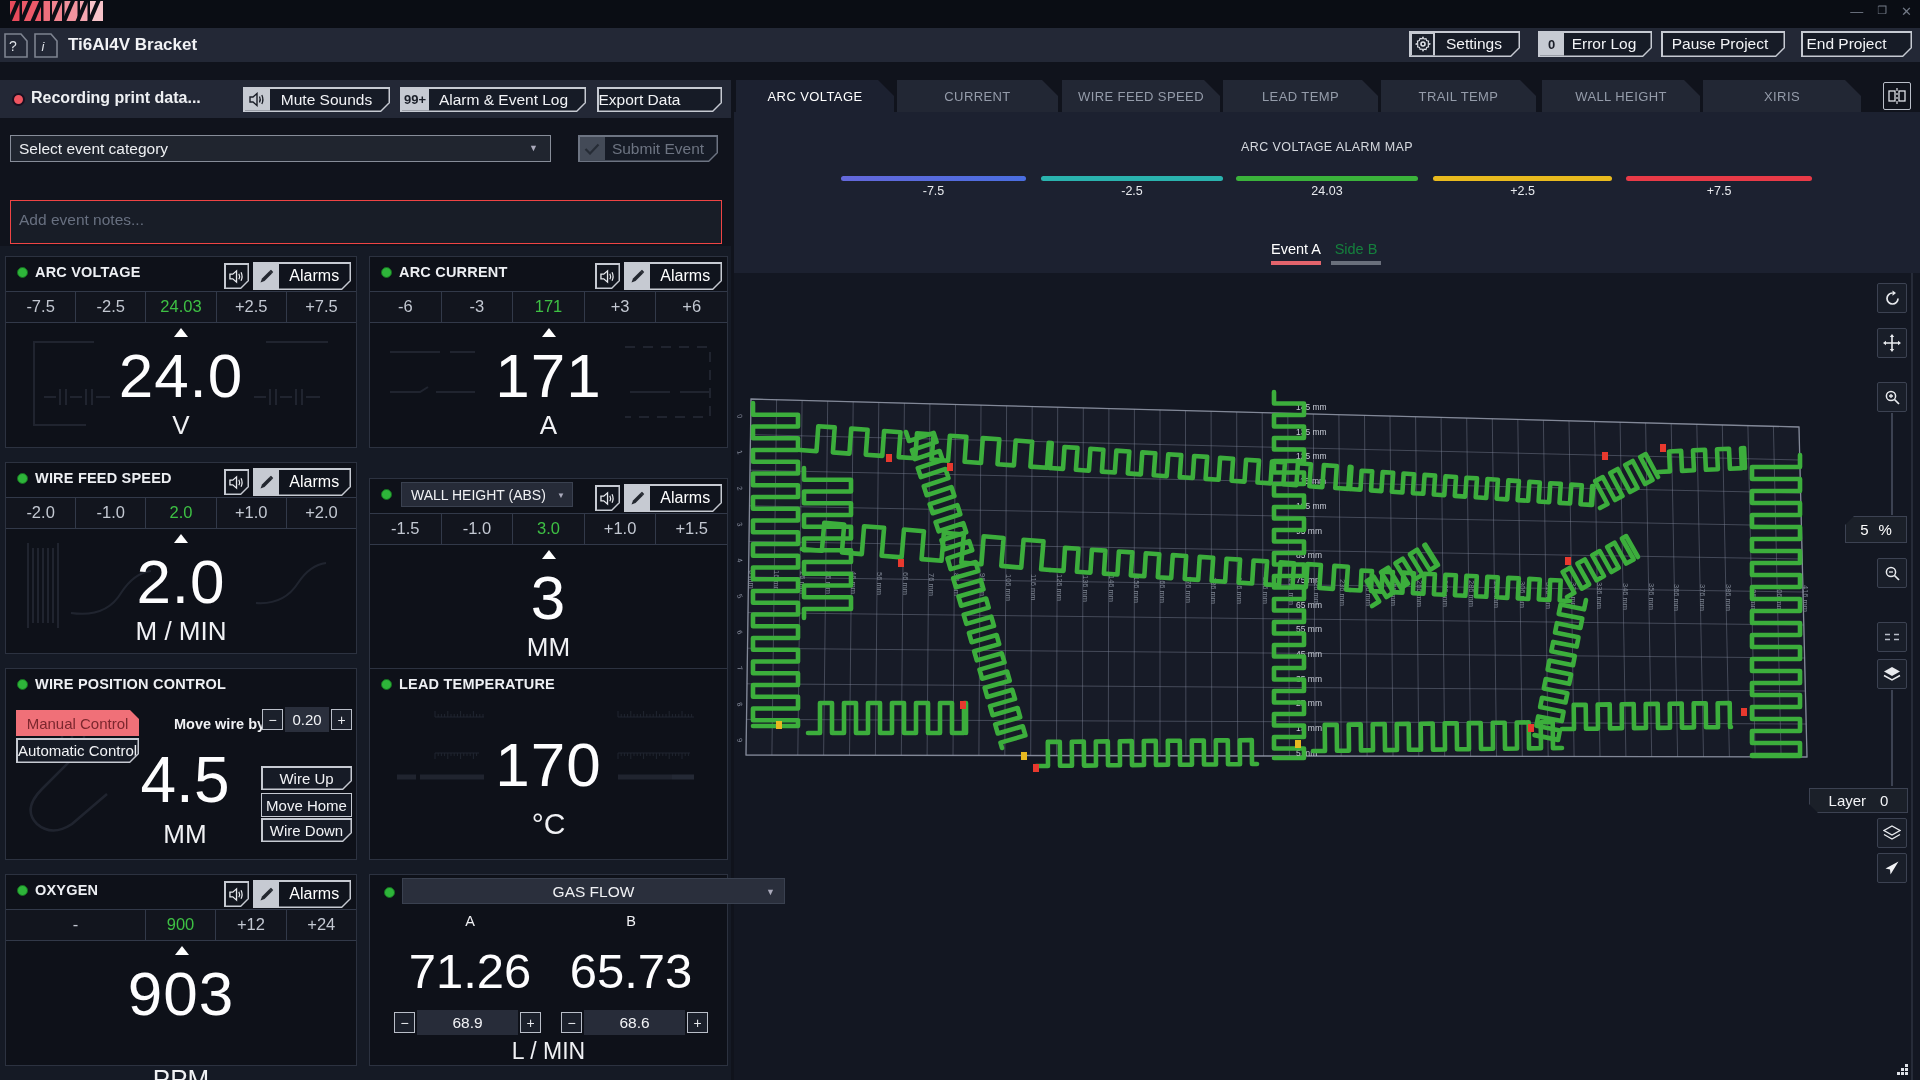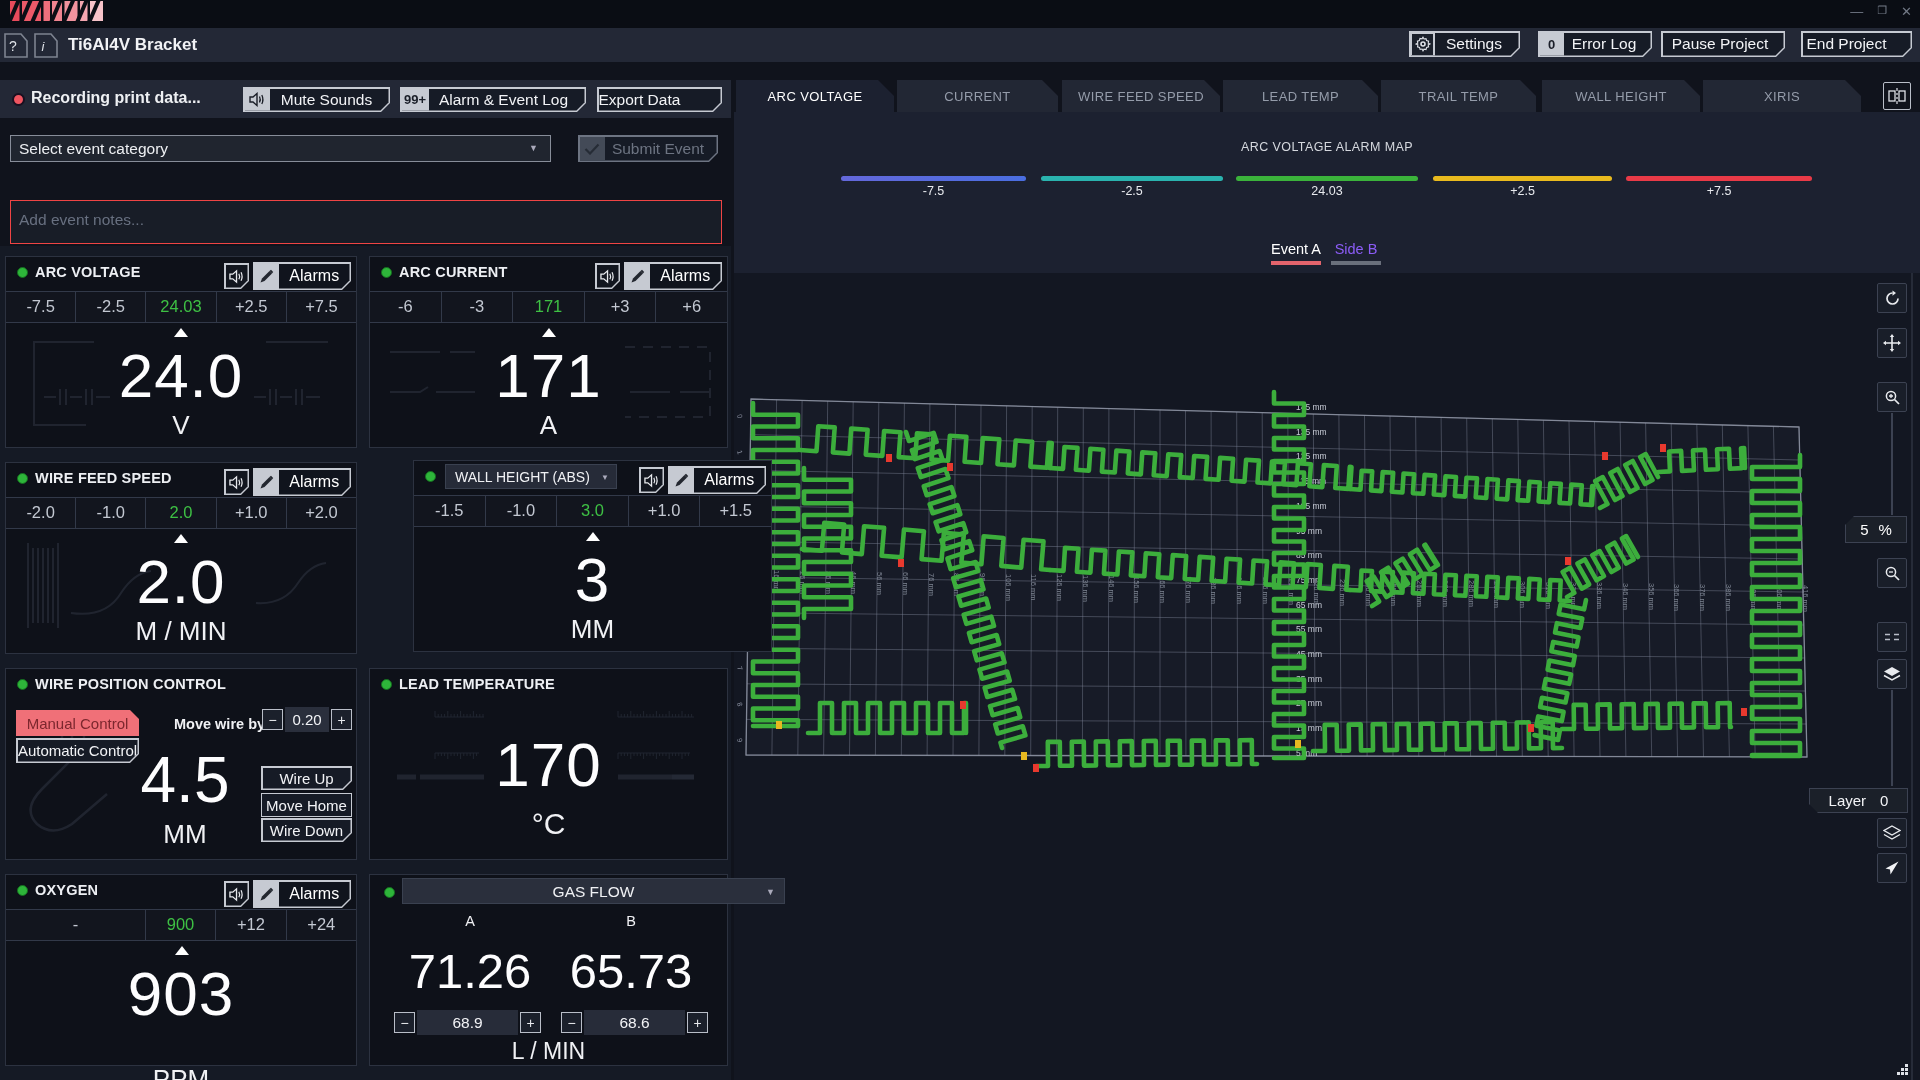--- a/index.html
+++ b/index.html
@@ -159,21 +159,21 @@
 <div class="abs" style="left:841px;top:184px;width:185px;text-align:center;color:#e8eaee;font-size:12.5px;">-7.5</div>
 <div class="abs" style="left:1041px;top:176px;width:182px;height:5px;border-radius:2.5px;background:linear-gradient(90deg,#2ab3ae,#2ab3ae);"></div>
 <div class="abs" style="left:1041px;top:184px;width:182px;text-align:center;color:#e8eaee;font-size:12.5px;">-2.5</div>
 <div class="abs" style="left:1236px;top:176px;width:182px;height:5px;border-radius:2.5px;background:linear-gradient(90deg,#3bb33b,#3bb33b);"></div>
 <div class="abs" style="left:1236px;top:184px;width:182px;text-align:center;color:#e8eaee;font-size:12.5px;">24.03</div>
 <div class="abs" style="left:1433px;top:176px;width:179px;height:5px;border-radius:2.5px;background:linear-gradient(90deg,#e9ba1e,#e9ba1e);"></div>
 <div class="abs" style="left:1433px;top:184px;width:179px;text-align:center;color:#e8eaee;font-size:12.5px;">+2.5</div>
 <div class="abs" style="left:1626px;top:176px;width:186px;height:5px;border-radius:2.5px;background:linear-gradient(90deg,#e93a47,#e93a47);"></div>
 <div class="abs" style="left:1626px;top:184px;width:186px;text-align:center;color:#e8eaee;font-size:12.5px;">+7.5</div>
 <div class="abs" style="left:1270px;top:241px;width:52px;text-align:center;color:#fff;font-size:14.5px;">Event A</div>
-<div class="abs" style="left:1330px;top:241px;width:52px;text-align:center;color:#8b5cf6;font-size:14.5px;">Side B</div>
+<div class="abs" style="left:1330px;top:241px;width:52px;text-align:center;color:#15803d;font-size:14.5px;">Side B</div>
 <div class="abs" style="left:1271px;top:261px;width:50px;height:3.5px;background:#e3646c;"></div>
 <div class="abs" style="left:1331px;top:261px;width:50px;height:3.5px;background:#6a707c;"></div>
 <svg width="1186" height="807" viewBox="734 273 1186 807" xmlns="http://www.w3.org/2000/svg" style="position:absolute;left:734px;top:273px">
     <path d="M751.0 399.0 L746.0 755.0 M776.6 399.7 L771.9 755.0 M802.1 400.4 L797.8 755.1 M827.7 401.0 L823.6 755.1 M853.2 401.7 L849.5 755.2 M878.8 402.4 L875.4 755.2 M904.4 403.1 L901.3 755.3 M929.9 403.8 L927.1 755.3 M955.5 404.5 L953.0 755.4 M981.0 405.1 L978.9 755.4 M1006.6 405.8 L1004.8 755.5 M1032.2 406.5 L1030.7 755.5 M1057.7 407.2 L1056.5 755.6 M1083.3 407.9 L1082.4 755.6 M1108.9 408.6 L1108.3 755.7 M1134.4 409.2 L1134.2 755.7 M1160.0 409.9 L1160.0 755.8 M1185.5 410.6 L1185.9 755.8 M1211.1 411.3 L1211.8 755.9 M1236.7 412.0 L1237.7 755.9 M1262.2 412.7 L1263.6 756.0 M1287.8 413.3 L1289.4 756.0 M1313.3 414.0 L1315.3 756.1 M1338.9 414.7 L1341.2 756.1 M1364.5 415.4 L1367.1 756.2 M1390.0 416.1 L1393.0 756.2 M1415.6 416.8 L1418.8 756.3 M1441.1 417.4 L1444.7 756.3 M1466.7 418.1 L1470.6 756.4 M1492.3 418.8 L1496.5 756.4 M1517.8 419.5 L1522.3 756.5 M1543.4 420.2 L1548.2 756.5 M1569.0 420.9 L1574.1 756.6 M1594.5 421.5 L1600.0 756.6 M1620.1 422.2 L1625.9 756.7 M1645.6 422.9 L1651.7 756.7 M1671.2 423.6 L1677.6 756.8 M1696.8 424.3 L1703.5 756.8 M1722.3 425.0 L1729.4 756.9 M1747.9 425.6 L1755.2 756.9 M1773.4 426.3 L1781.1 757.0 M1799.0 427.0 L1807.0 757.0 M751.0 399.0 L1799.0 427.0 M750.5 434.6 L1799.8 460.0 M750.0 470.2 L1800.6 493.0 M749.5 505.8 L1801.4 526.0 M749.0 541.4 L1802.2 559.0 M748.5 577.0 L1803.0 592.0 M748.0 612.6 L1803.8 625.0 M747.5 648.2 L1804.6 658.0 M747.0 683.8 L1805.4 691.0 M746.5 719.4 L1806.2 724.0 M746.0 755.0 L1807.0 757.0" stroke="#7a8195" stroke-width="1" opacity="0.45" fill="none"></path>
     <path d="M751 399 L1799 427 L1807 757 L746 755 Z" stroke="#9aa0b0" stroke-width="1.3" opacity="0.75" fill="rgba(170,180,210,0.04)"></path>
     <text x="1296" y="410" font-size="8.5" fill="#c8ccd6">145 mm</text>
     <text x="1296" y="435" font-size="8.5" fill="#c8ccd6">135 mm</text>
     <text x="1296" y="459" font-size="8.5" fill="#c8ccd6">125 mm</text>
     <text x="1296" y="484" font-size="8.5" fill="#c8ccd6">115 mm</text>
     <text x="1296" y="509" font-size="8.5" fill="#c8ccd6">105 mm</text>
@@ -456,21 +456,21 @@
     <svg class="dimart" style="position:absolute;left:10px;top:70px;" width="332" height="110" viewBox="0 0 332 110">
       <g stroke="#39404f" stroke-width="2" fill="none">
         <path d="M12 10 V95 M17 15 V90 M22 15 V90 M27 15 V90 M32 15 V90 M37 15 V90 M42 10 V95"></path>
         <path d="M55 80 Q90 85 105 60 Q118 40 135 38"></path>
         <path d="M240 70 Q268 72 282 50 Q294 32 310 30"></path>
       </g>
     </svg>
     <div class="bigv" style="top:83px;">2.0</div>
     <div class="unit" style="top:153px;">M / MIN</div>
   </div>
-<div class="panel" style="left:369px;top:460px;width:359px;height:192px;margin-left:44px;">
+<div class="panel" style="left:369px;top:478px;width:359px;height:192px;">
     <div style="position:absolute;left:11px;top:10px;" class="gdot"></div>
     <div style="position:absolute;left:31px;top:3px;width:172px;height:25px;background:#262b38;border:1px solid #3a4150;color:#f0f1f4;font-size:14px;display:flex;align-items:center;">
       <span style="padding-left:9px;">WALL HEIGHT (ABS)</span>
       <span style="position:absolute;right:7px;top:8px;font-size:8px;color:#aab;">▼</span>
     </div>
     <div class="spk" style="right:107px;top:6px;">
       <div class="spkin">
         <svg width="16" height="15" viewBox="0 0 17 15">
           <path d="M1 5 H4 L8 1.5 V13.5 L4 10 H1 Z" fill="none" stroke="#e8eaee" stroke-width="1.4"></path>
           <path d="M10.5 4.5 Q12 7.5 10.5 10.5 M12.8 3 Q15 7.5 12.8 12" fill="none" stroke="#e8eaee" stroke-width="1.3"></path>

